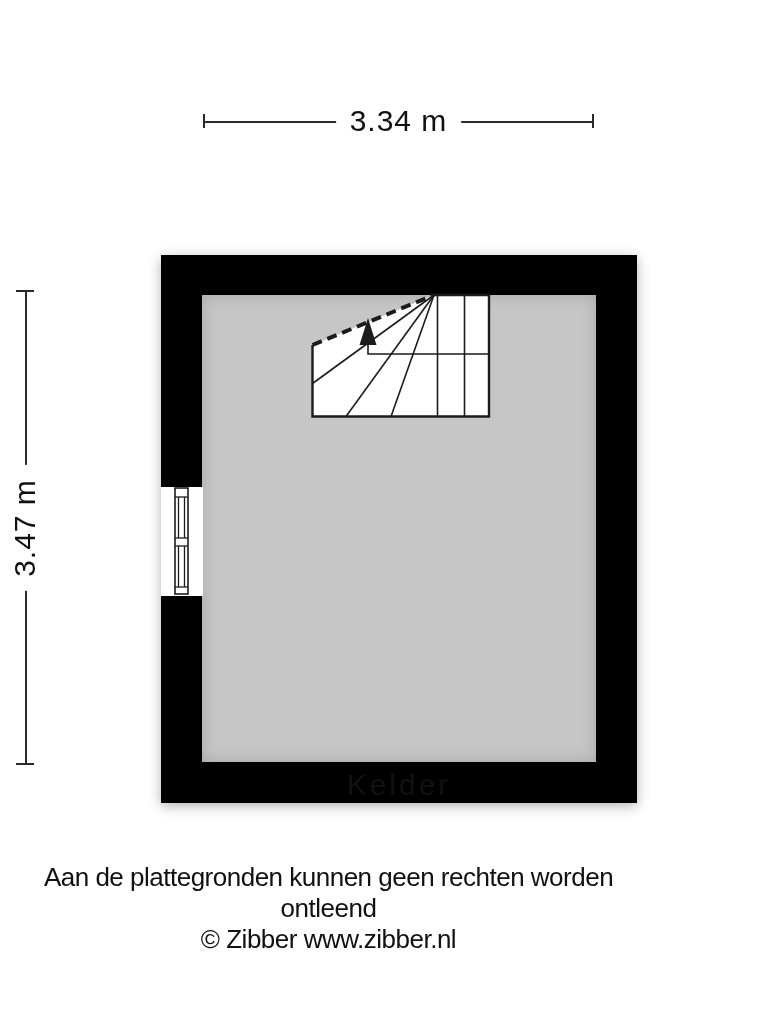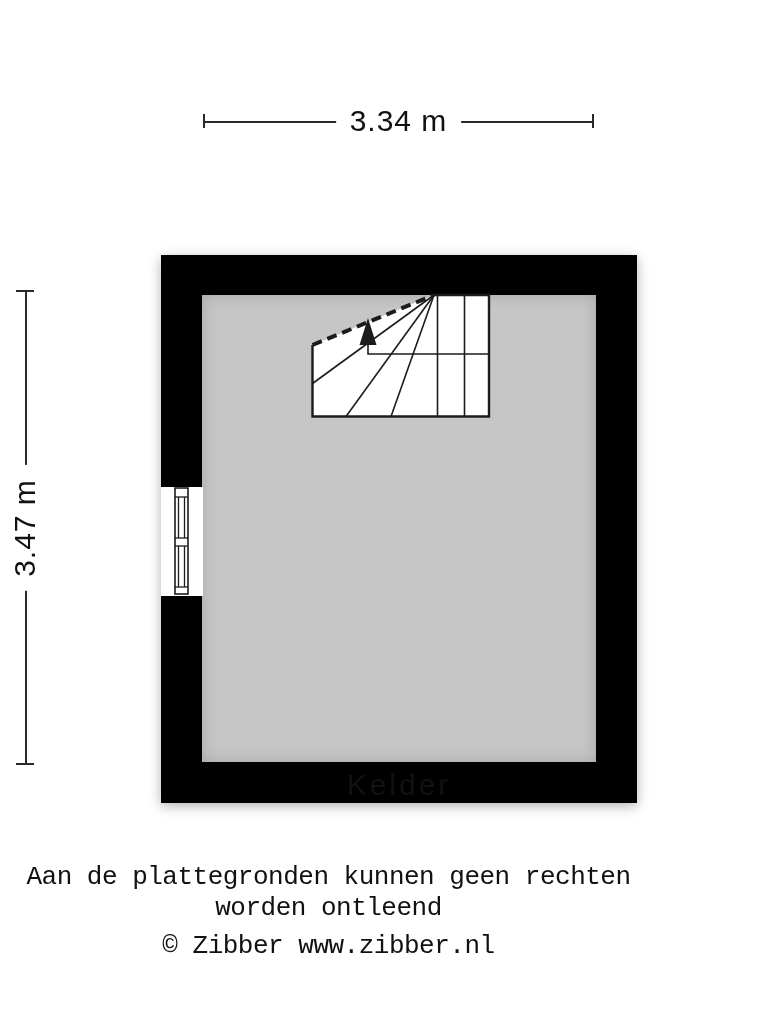--- a/index.html
+++ b/index.html
@@ -43,23 +43,23 @@
   .stair-fill{fill:#ffffff;stroke:none;}
   .stair-edge{fill:none;stroke:var(--stair-line);stroke-width:2.4;}
   .stair-dash{fill:none;stroke:var(--stair-line);stroke-width:4;stroke-dasharray:10 6;}
   .stair-thin{fill:none;stroke:var(--stair-line);stroke-width:1.6;}
   .stair-arrow{fill:var(--stair-line);stroke:none;}
   .win-gap{fill:#ffffff;stroke:none;}
   .win-frame{fill:#ffffff;stroke:var(--stair-line);stroke-width:1.6;}
   .win-line{fill:none;stroke:var(--stair-line);stroke-width:1.3;}
 
   
-  .footer{position:absolute;left:0;top:862px;width:657px;text-align:center;line-height:31px;font-family:Liberation Mono, monospace;}
+  .footer{position:absolute;left:0;top:862px;width:657px;text-align:center;line-height:31px;}
   .footer .line1{font-size:26px;letter-spacing:-0.5px;}
-  .footer .line2{font-size:26px;letter-spacing:-0.5px;margin-top:7px;}
+  .footer .line2{font-size:26px;letter-spacing:-0.5px;}
 </style>
 </head>
 <body>
 
 <div class="canvas">
 
   <div class="dim-top">
     <div class="rule"></div>
     <div class="tick left"></div>
     <div class="tick right"></div>

